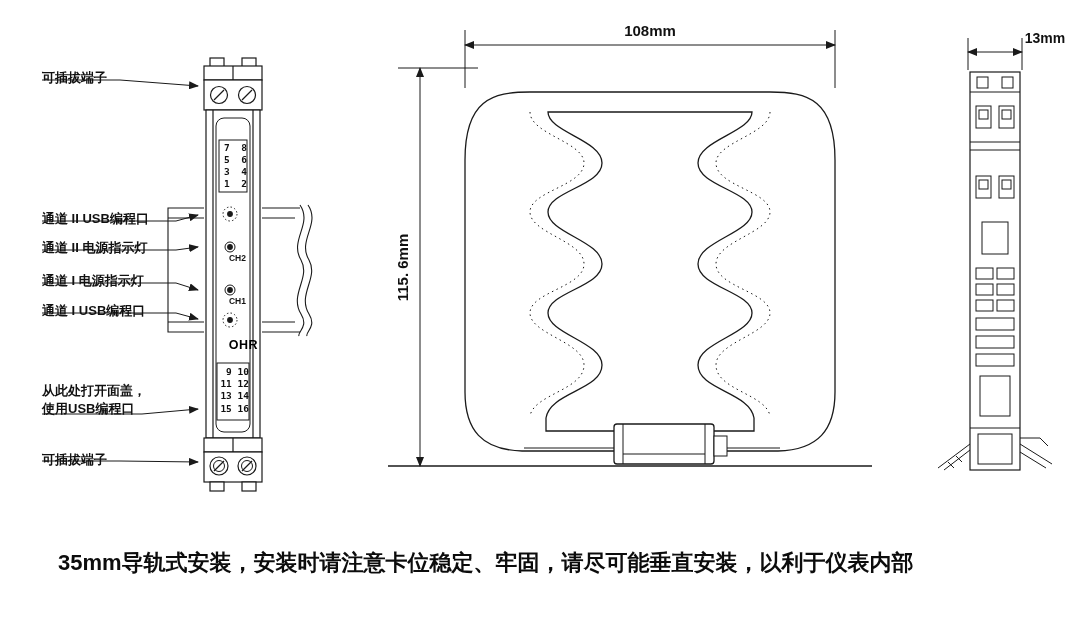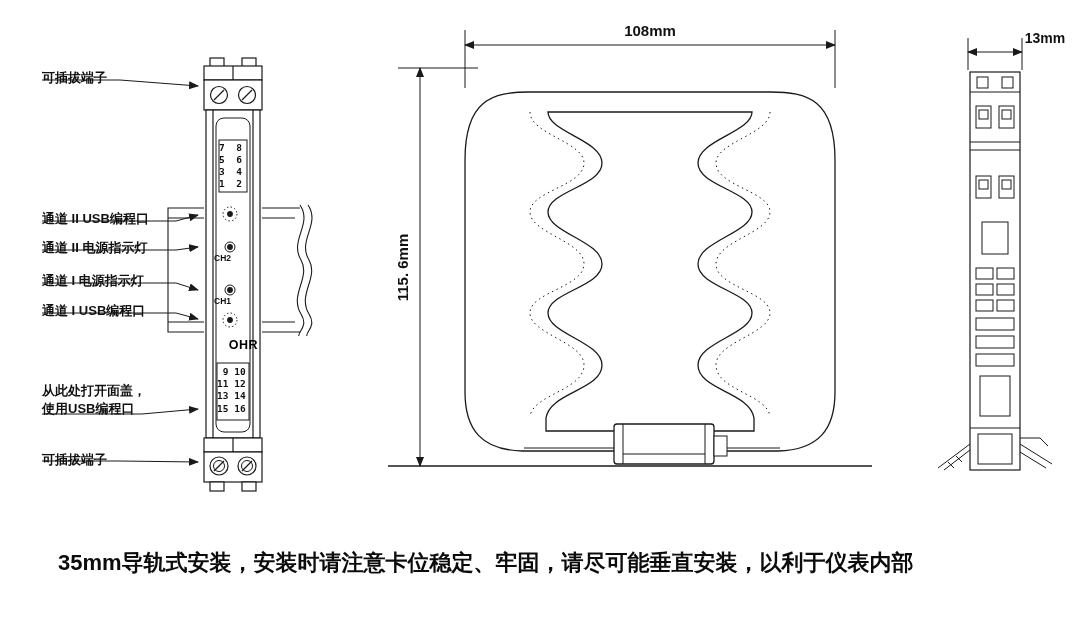--- a/index.html
+++ b/index.html
@@ -3,22 +3,22 @@
 <meta charset="utf-8">
 <style>
   * { margin:0; padding:0; box-sizing:border-box; }
   html,body { background:#fff; font-family:"Liberation Sans","DejaVu Sans",sans-serif; }
   .canvas { position:relative; width:1080px; height:641px; background:#fff; overflow:hidden; }
   .canvas > svg { position:absolute; left:0; top:0; }
   .txt { position:absolute; color:#111; }
   .callout { font-size:13px; font-weight:600; white-space:nowrap; line-height:16px;margin-top:8px; }
   .terms { position:absolute; display:flex; flex-direction:column; justify-content:space-evenly;
            font-family:"DejaVu Sans Mono","Liberation Mono",monospace; font-size:9.5px; font-weight:700;
-           text-align:left; white-space:pre; line-height:1; color:#111; }
-  .chip { position:absolute; font-size:8.5px; font-weight:700; text-align:left; color:#111; }
+           text-align:right; white-space:pre; line-height:1; color:#111; }
+  .chip { position:absolute; font-size:8.5px; font-weight:700; text-align:right; color:#111; }
   .brand { position:absolute; font-size:12.5px; font-weight:800; letter-spacing:.5px; text-align:center; color:#000; }
   .dim  { position:absolute; font-size:15px; font-weight:600; text-align:center; color:#111; white-space:nowrap; }
   .dim-v { transform:rotate(-90deg); }
   .note { position:absolute; font-size:22px; font-weight:700; white-space:nowrap; color:#0c0c0c; }
 </style>
 </head>
 <body>
 
 <div class="canvas">
 

